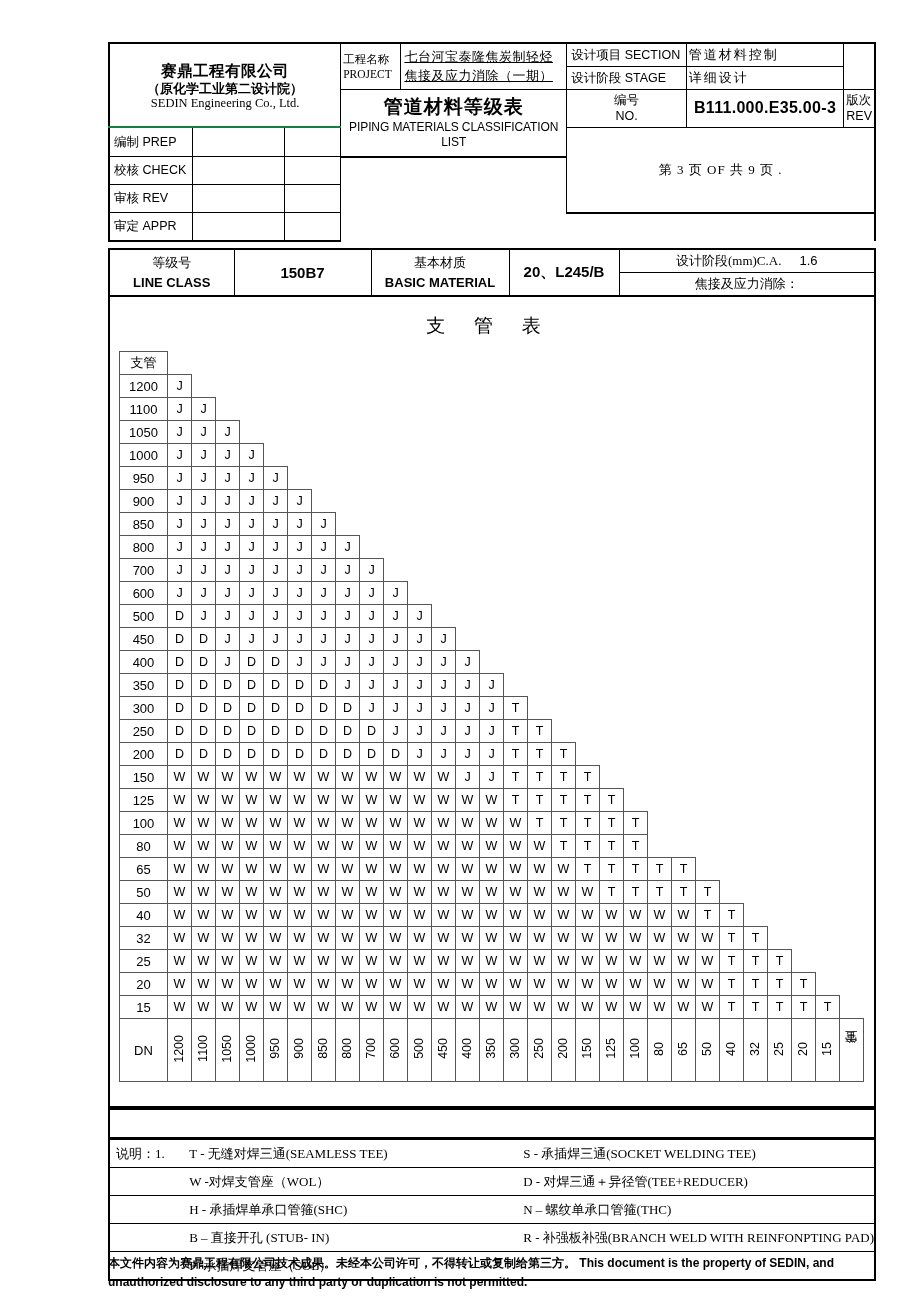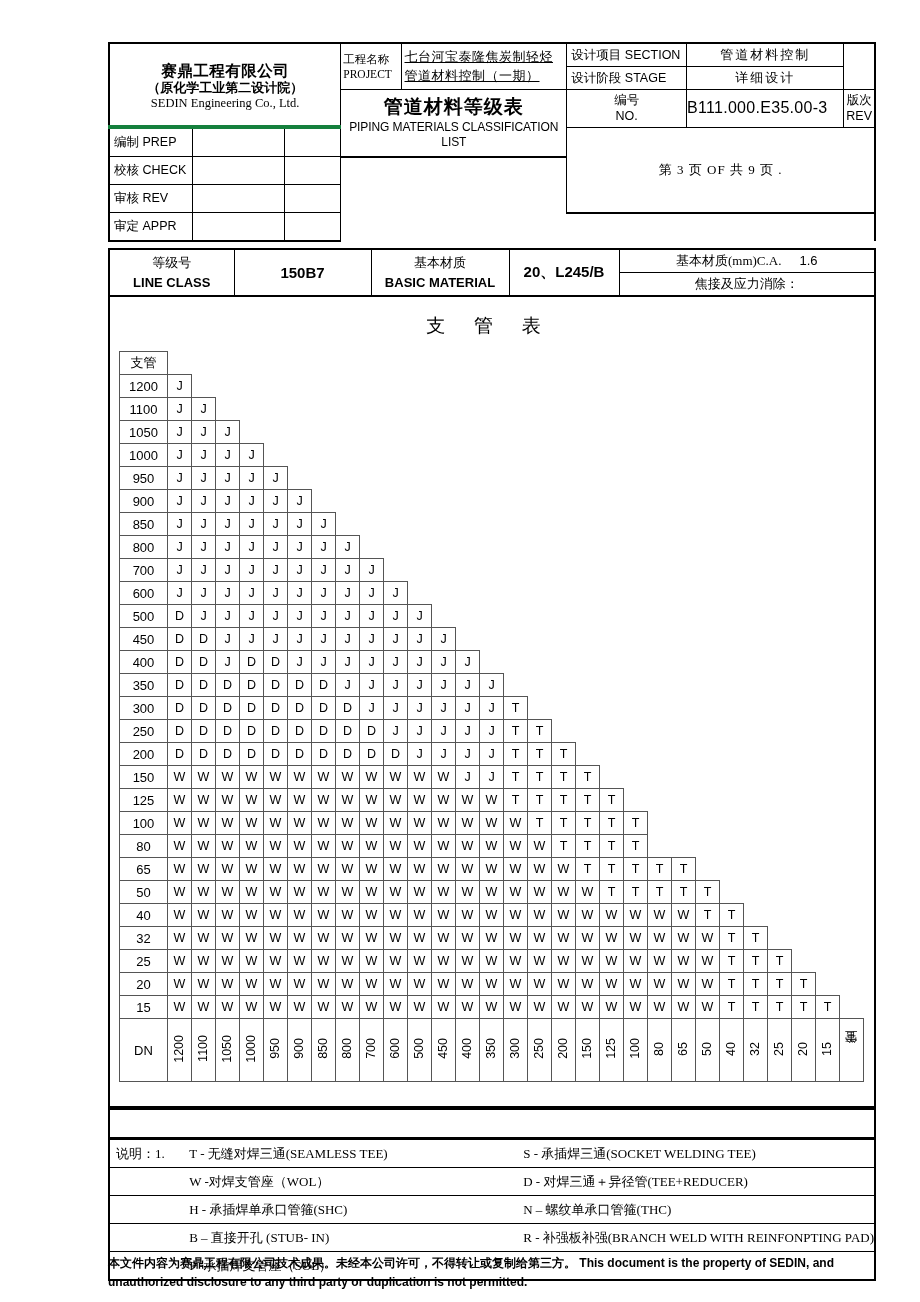--- a/index.html
+++ b/index.html
@@ -78,21 +78,20 @@
   .sec-lbl {
     font-size: 12.5px;
     padding: 2px 2px 2px 4px !important;
     white-space: nowrap;
     text-align: left;
   }
   .sec-lbl .cn { font-family: "Liberation Serif", "DejaVu Serif", serif; }
   .sec-val {
     font-size: 13px;
     font-family: "Liberation Serif", "DejaVu Serif", serif;
-    text-align: center;
     letter-spacing: 2px;
     padding: 2px !important;
   }
 
   .doc-title {
     text-align: center;
     padding: 4px 0 5px 0 !important;
   }
   .doc-title .zh {
     font-size: 19px; font-weight: bold; letter-spacing: 1px;
@@ -102,25 +101,25 @@
     font-size: 12px; display:block; line-height: 1.3;
     letter-spacing: -0.1px;
   }
 
   .no-lbl {
     text-align: center; font-size: 12.5px; line-height: 1.3;
     padding: 2px !important;
   }
   .no-lbl .cn { font-family: "Liberation Serif", "DejaVu Serif", serif; display:block; }
   .no-val {
-    text-align: left; font-weight: normal; font-size: 16px;
+    text-align: center; font-weight: bold; font-size: 16px;
     letter-spacing: 0.3px;
   }
   .rev-lbl {
-    text-align: center; font-size: 12.5px; line-height: 1.3; padding: 2px !important; margin-left: 38px;
+    font-size: 12.5px; line-height: 1.3; padding: 2px !important; margin-left: 38px;
   }
   .rev-lbl .cn { font-family: "Liberation Serif", "DejaVu Serif", serif; display:block; }
   .pageline {
     text-align: center; font-size: 13px;
     font-family: "Liberation Serif", "DejaVu Serif", serif;
     letter-spacing: 1px;
     padding: 6px 0 !important;
   }
 
   
@@ -258,32 +257,32 @@
       <col style="width:84px">
         <col style="width:102px">
         <col style="width:62px">
       <col style="width:61px">
         <col style="width:179px">
       <col style="width:120px">
         <col style="width:160px">
     </colgroup>
     <tbody>
       <tr>
-        <td colspan="3" rowspan="3" style="border-bottom:4px solid #15803d">
+        <td colspan="3" rowspan="3" style="border-bottom:2px solid #15803d">
           <div class="co-name">赛鼎工程有限公司</div>
           <div class="co-sub">（原化学工业第二设计院）</div>
           <div class="co-en">SEDIN Engineering Co., Ltd.</div>
         </td>
         <td rowspan="2" class="proj-lbl">
           <span>工程名称</span><br>
           <span>PROJECT</span>
         </td>
         <td rowspan="2" class="proj-val">
           <span>七台河宝泰隆焦炭制轻烃</span><br>
-          <span>管道材料控制（一期）</span>
+          <span>焦接及应力消除（一期）</span>
         </td>
         <td class="sec-lbl">
           <span class="cn">设计项目</span>
           <span>SECTION</span>
         </td>
         <td class="sec-val">管道材料控制</td>
       </tr>
       <tr>
         <td class="sec-lbl">
           <span class="cn">设计阶段</span>
@@ -357,21 +356,21 @@
           <span class="cn">等级号</span>
           <span class="en">LINE CLASS</span>
         </td>
         <td rowspan="2" class="cb-val">150B7</td>
         <td rowspan="2" class="cb-two">
           <span class="cn">基本材质</span>
           <span class="en">BASIC MATERIAL</span>
         </td>
         <td rowspan="2" class="cb-val">20、L245/B</td>
         <td class="cb-ca">
-          <span class="cn">基本材质(mm)C.A.</span>
+          <span class="cn">设计阶段(mm)C.A.</span>
           &nbsp;&nbsp;&nbsp;
           <span>1.6</span>
         </td>
       </tr>
       <tr>
         <td class="cb-weld">焦接及应力消除：</td>
       </tr>
     </tbody>
   </table>
 

